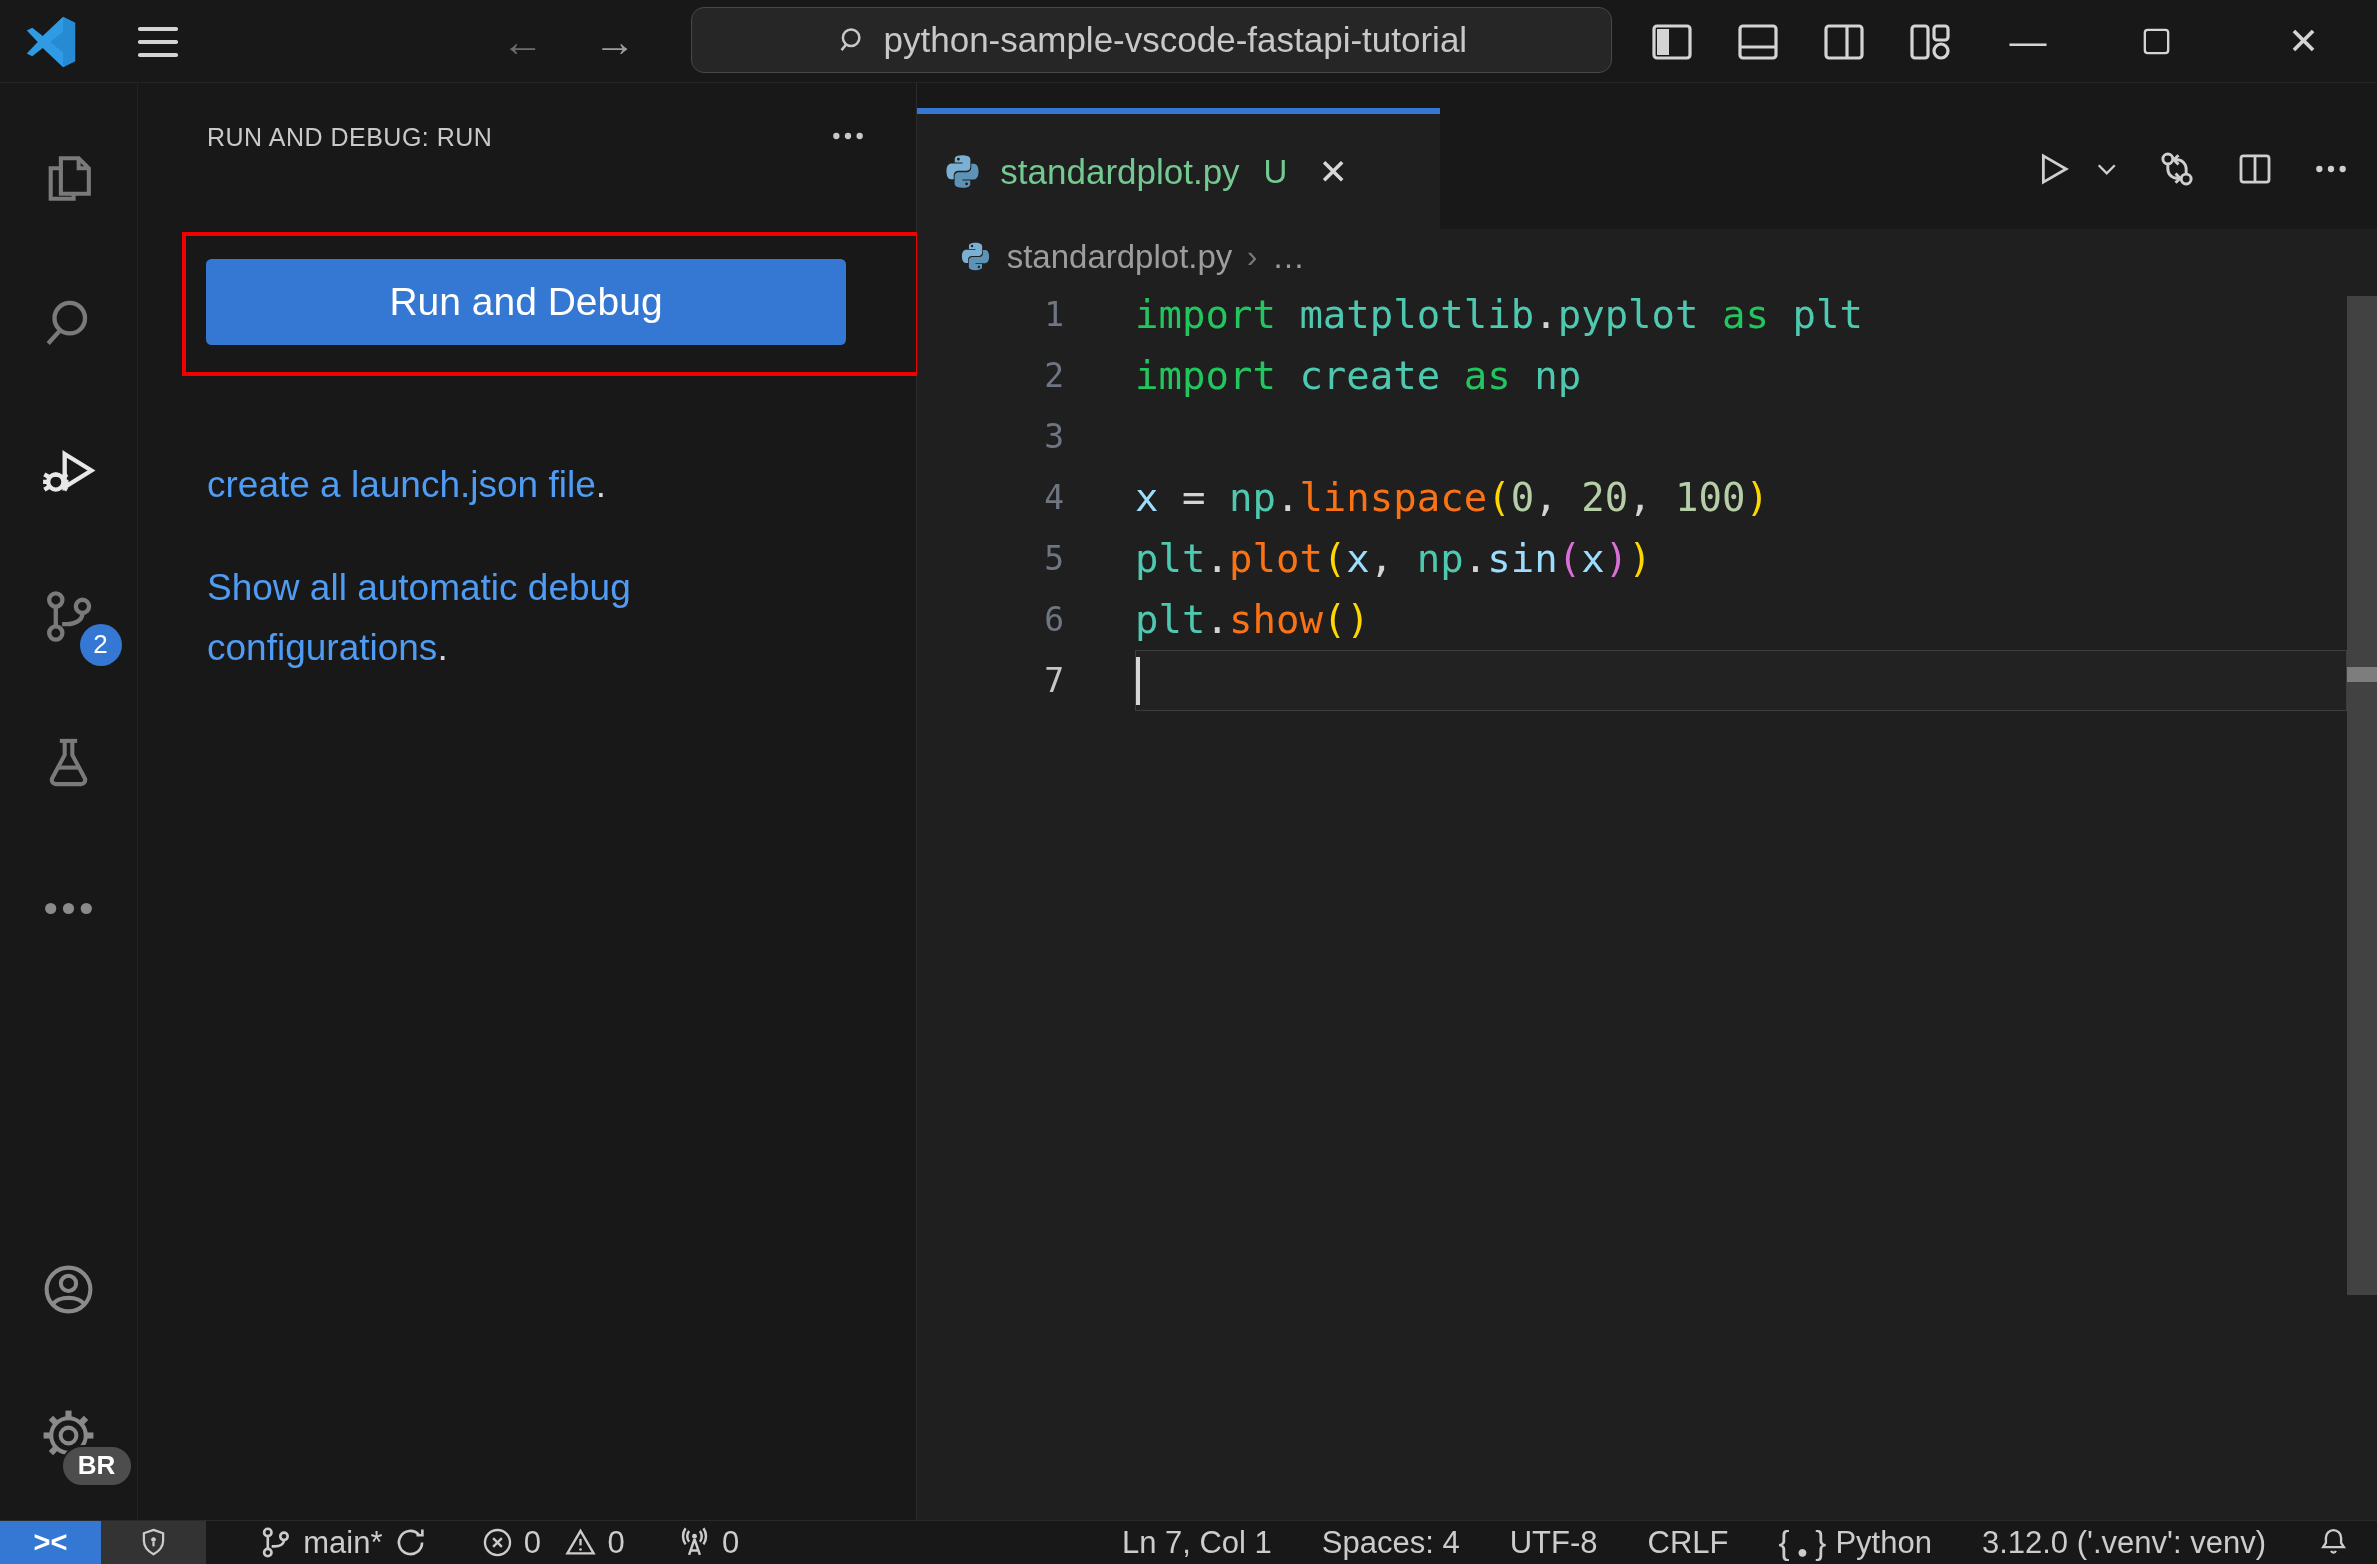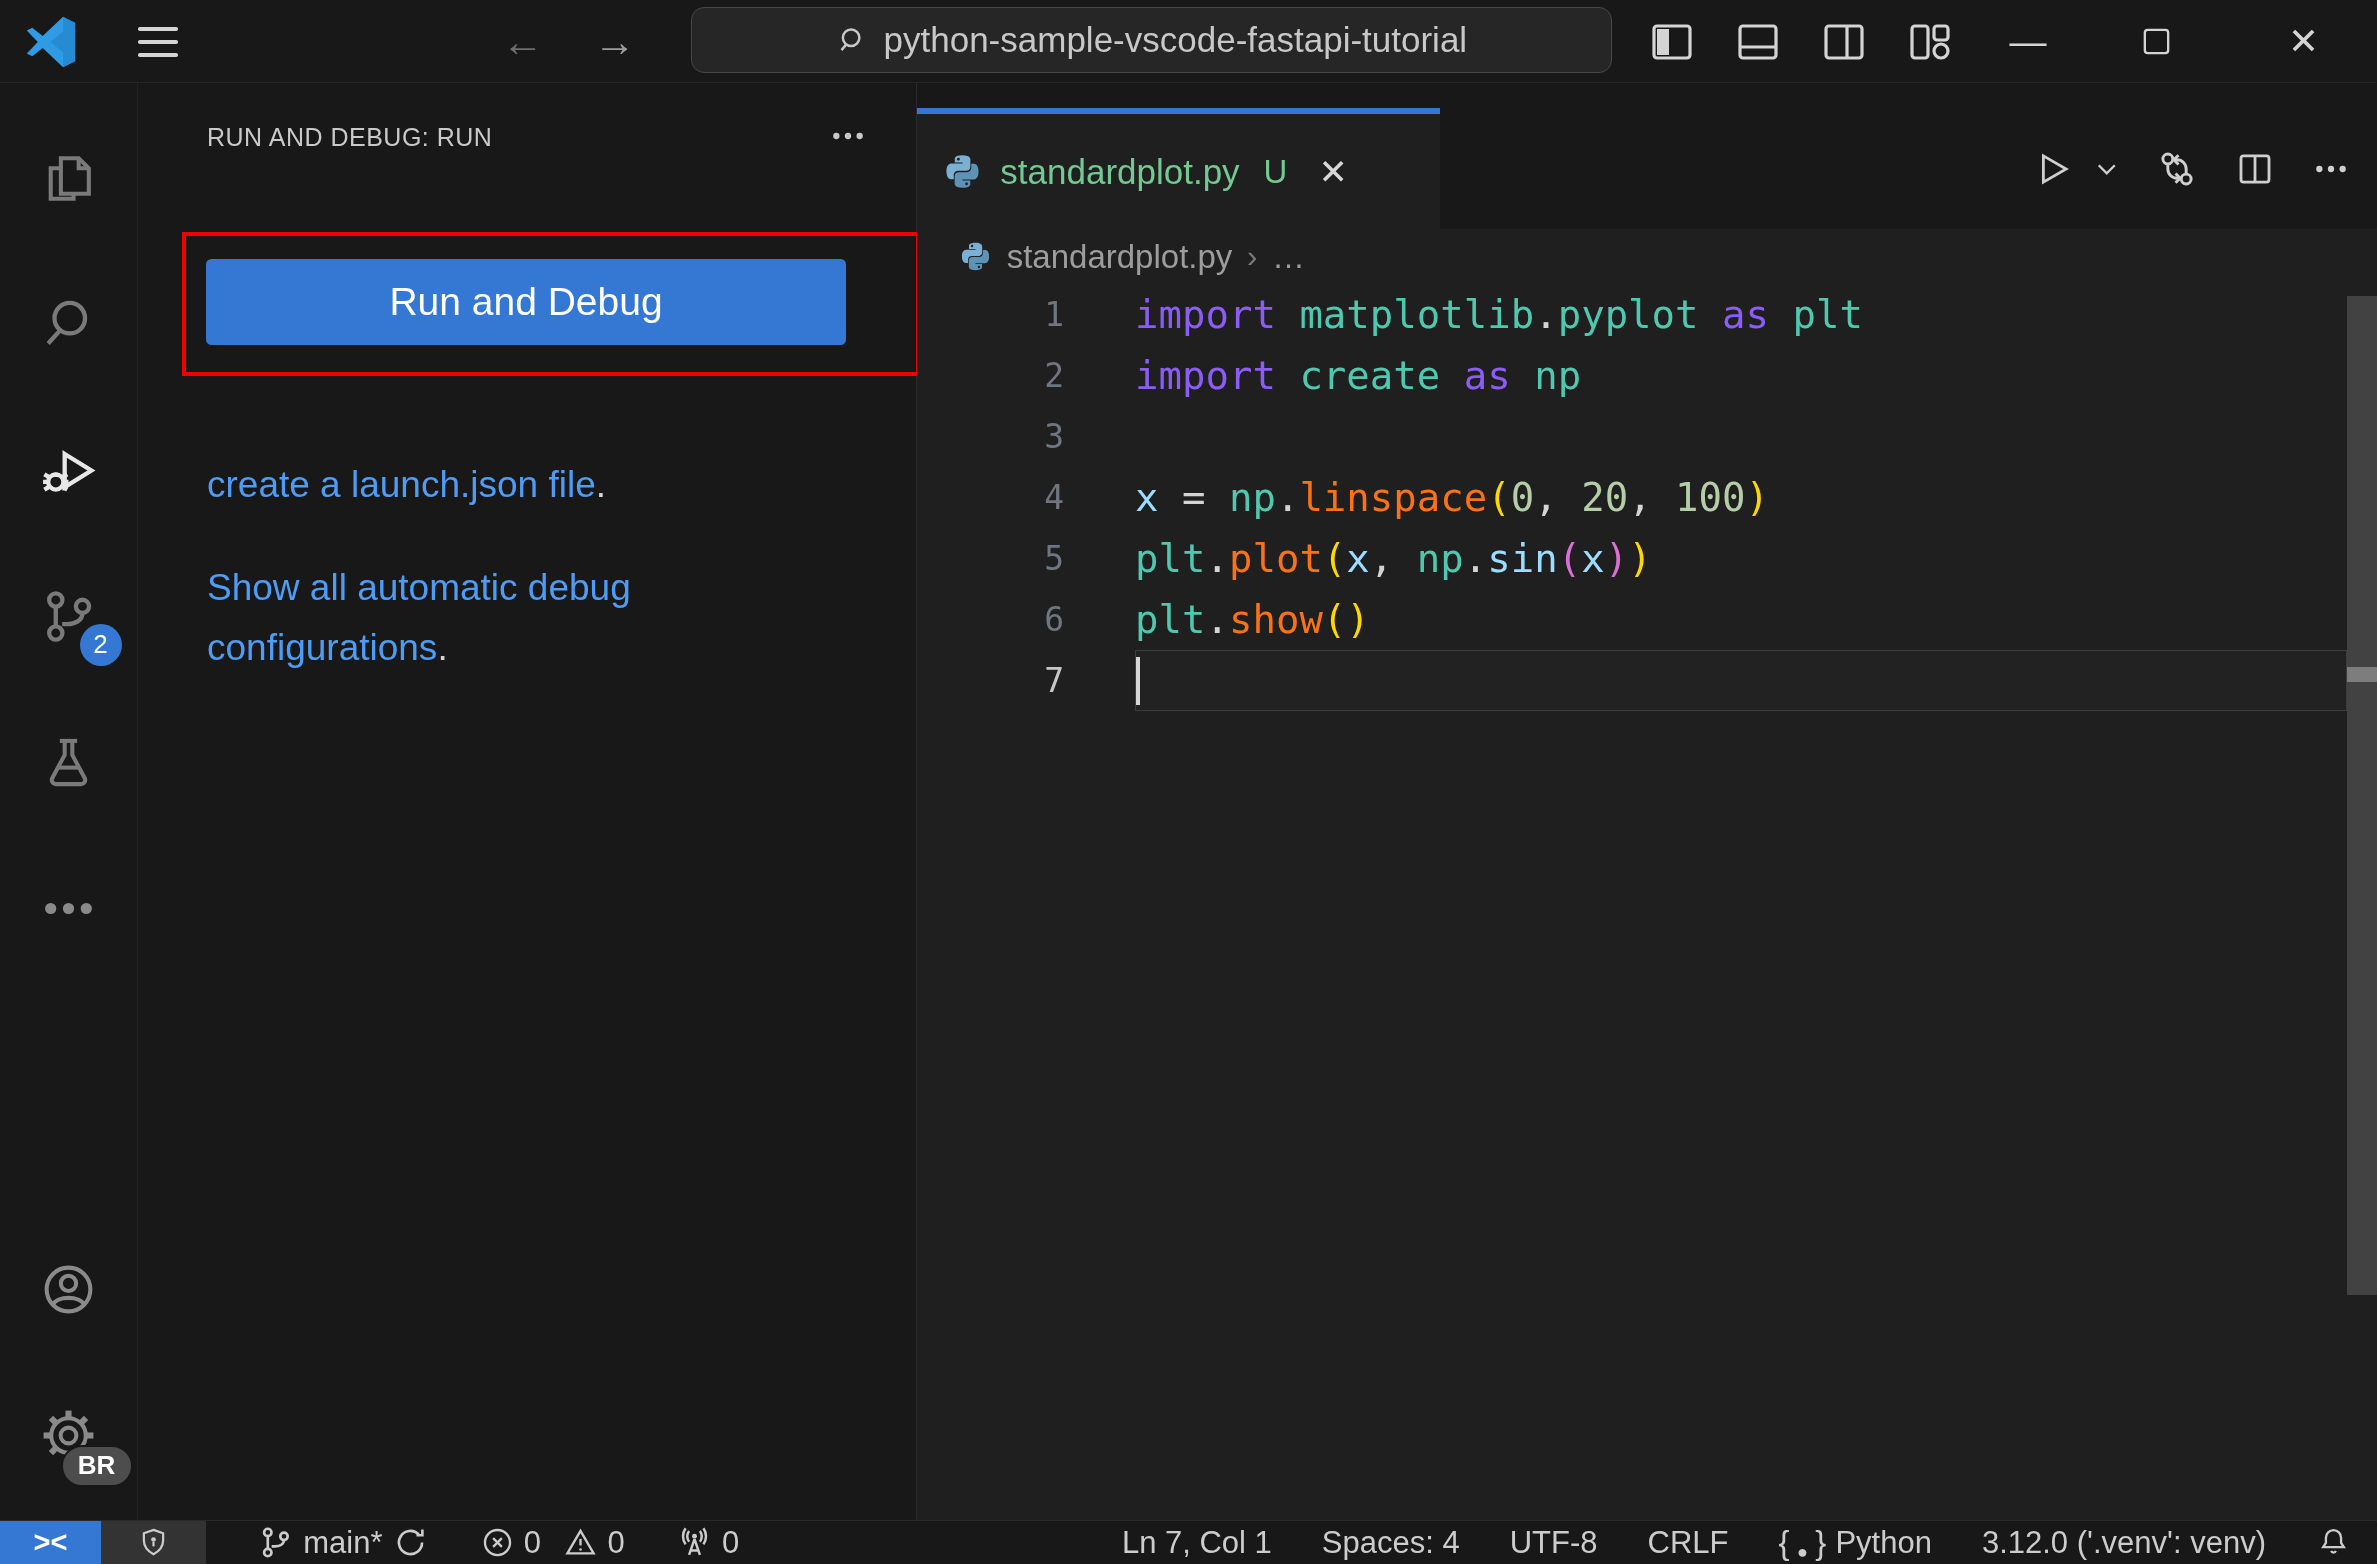--- a/index.html
+++ b/index.html
@@ -56,21 +56,21 @@
   .breadcrumb { height:55px; display:flex; align-items:center; padding-left:42px; gap:14.7px; font-size:33px; color:#9d9d9d; flex:none; }
   .bc-sep { color:#7a7a7a; font-size:31px; }
 
   .code { flex:1; font-family:"DejaVu Sans Mono", monospace; }
   .code-line { display:flex; height:61px; align-items:center; }
   .gutter { width:147px; text-align:right; color:#6e7681; font-size:33px; flex:none; font-family:"DejaVu Sans Mono", monospace; }
   .gutter.current { color:#c6c6c6; }
   .code-content { margin-left:71px; margin-right:30px; flex:1; height:61px; display:flex; align-items:center; white-space:pre; font-size:39px; position:relative; }
   .current-line { border:1.8px solid #3d3d3d; background:rgba(255,255,255,0.015); }
   .cursor { position:absolute; left:0; top:5.5px; bottom:5.5px; width:3.7px; background:#d7d7d7; }
-  .tk-kw{color:#8b5cf6} .tk-mod{color:#4EC9B0} .tk-fn{color:#f97316} .tk-var{color:#9CDCFE}
+  .tk-kw{color:#22c55e} .tk-mod{color:#4EC9B0} .tk-fn{color:#f97316} .tk-var{color:#9CDCFE}
   .tk-num{color:#B5CEA8} .tk-op{color:#d4d4d4} .tk-b1{color:#FFD700} .tk-b2{color:#DA70D6}
 
   .scrollbar { position:absolute; right:0; top:213px; width:30px; height:999px; background:#424242; }
   .scroll-marker { position:absolute; left:0; right:0; top:371px; height:14.7px; background:#7d7d7d; }
 
   
   .statusbar { height:44px; background:#181818; border-top:1.8px solid #2a2a2a; display:flex; align-items:center; font-size:31px; color:#cccccc; }
   .sb-left { display:flex; align-items:center; height:100%; flex:1; }
   .sb-right { display:flex; align-items:center; height:100%; gap:50px; padding-right:26px; }
   .sb-item { display:flex; align-items:center; gap:9.2px; height:100%; background:none; border:none; color:#cccccc; font-size:31px; font-family:inherit; }

